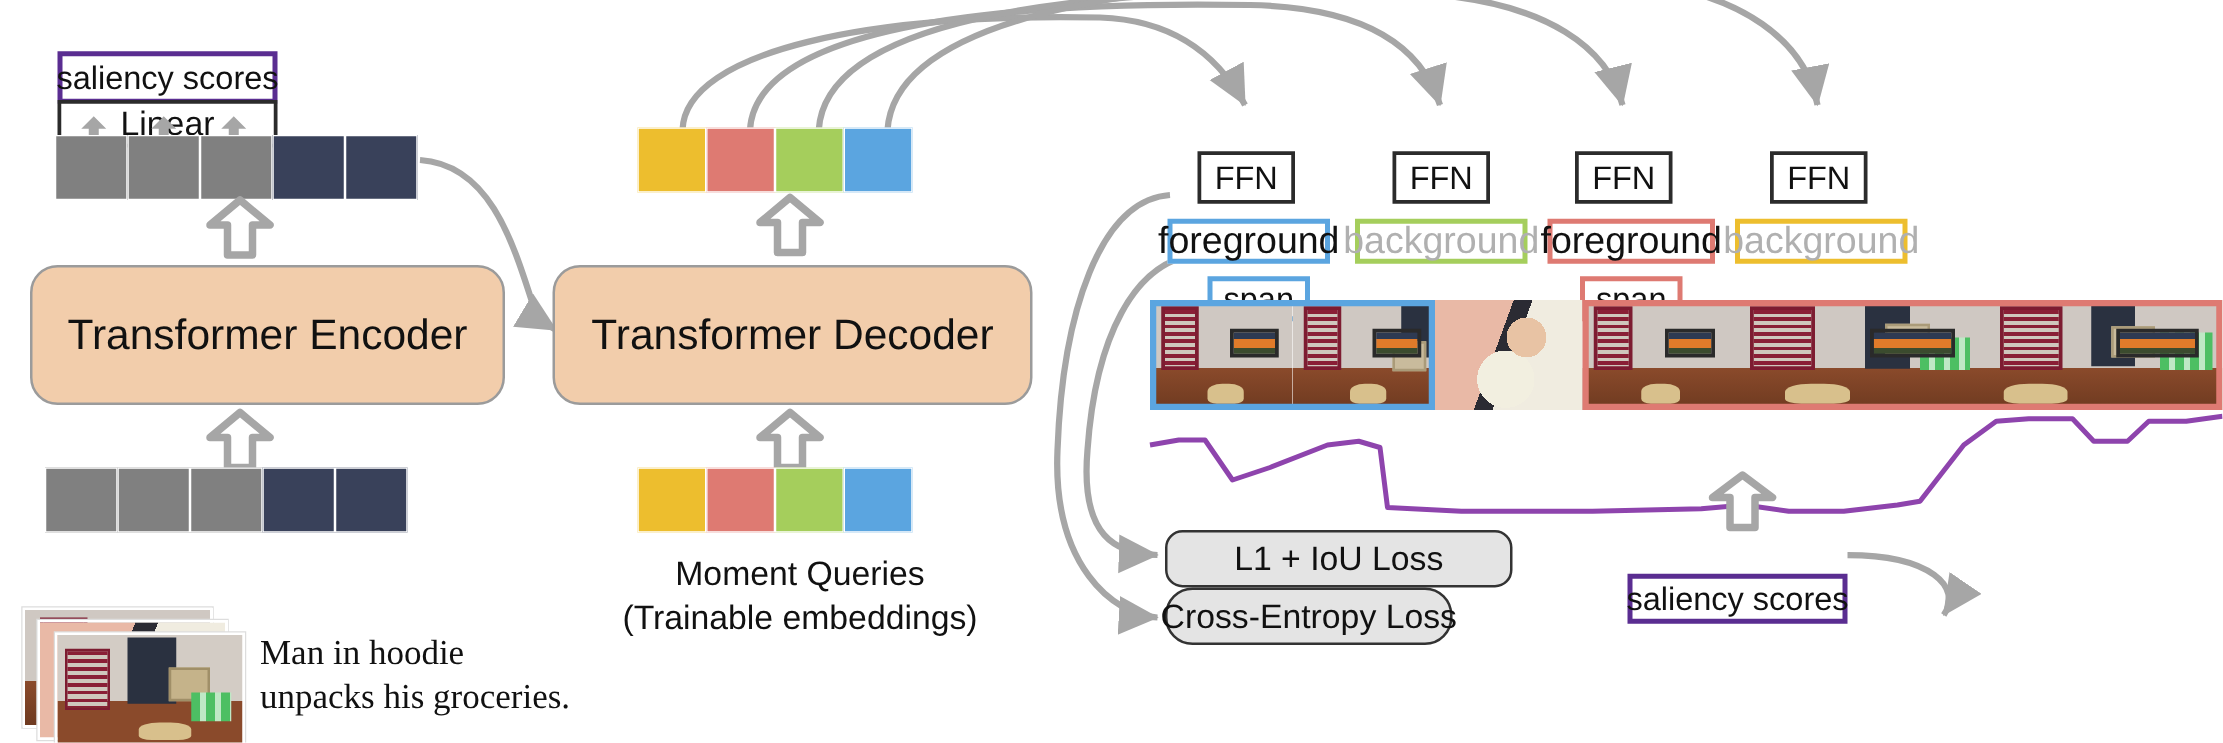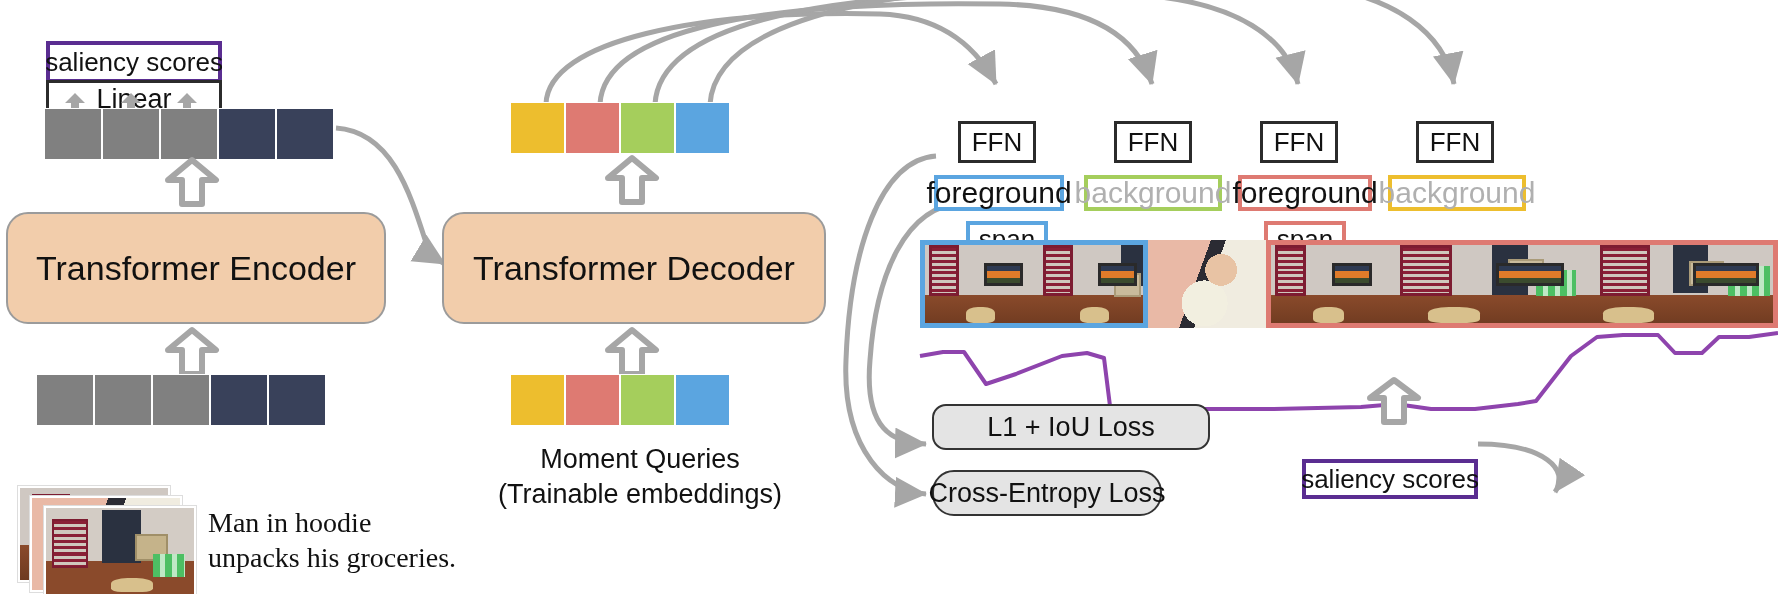--- a/index.html
+++ b/index.html
@@ -130,21 +130,21 @@
     <div class="feat" style="left:58px;top:0px;width:58px;height:52px;background:#808080;border:1.5px solid #fff;"></div>
     <div class="feat" style="left:116px;top:0px;width:58px;height:52px;background:#808080;border:1.5px solid #fff;"></div>
     <div class="feat" style="left:174px;top:0px;width:58px;height:52px;background:#39415A;border:1.5px solid #fff;"></div>
     <div class="feat" style="left:232px;top:0px;width:58px;height:52px;background:#39415A;border:1.5px solid #fff;"></div>
   </div>
 
   <svg width="70" height="44" style="left:160px;top:162px;">
     <path d="M22,42 L22,18 L8,18 L32,-2 L56,18 L42,18 L42,42 z" fill="#ffffff" stroke="#A6A6A6" stroke-width="6" stroke-linejoin="round"></path>
   </svg>
 
-  <div class="tf-block abs" style="left:6px;top:212px;width:380px;height:112px;">
+  <div class="tf-block abs" style="left:24px;top:212px;width:380px;height:112px;">
     <span>Transformer Encoder</span>
   </div>
 
   <svg width="70" height="44" style="left:160px;top:332px;">
     <path d="M22,42 L22,18 L8,18 L32,-2 L56,18 L42,18 L42,42 z" fill="#ffffff" stroke="#A6A6A6" stroke-width="6" stroke-linejoin="round"></path>
   </svg>
 
   <div class="abs" style="left:36px;top:374px;">
     <div class="feat" style="left:0px;top:0px;width:58px;height:52px;background:#808080;border:1.5px solid #fff;"></div>
     <div class="feat" style="left:58px;top:0px;width:58px;height:52px;background:#808080;border:1.5px solid #fff;"></div>
@@ -279,21 +279,21 @@
         <div class="dog" style="left:10%;"></div>
         <div style="position:absolute;left:46%;top:0;width:18%;height:60%;background:#2a3140;"></div>
         <div style="position:absolute;left:54%;top:24%;width:16%;height:24%;background:#c9bb9c;border:2px solid #aa9b79;"></div>
         <div style="position:absolute;right:4%;top:30%;width:22%;height:34%;background:repeating-linear-gradient(90deg,#4dbf63 0 7px,#bfe8c5 7px 12px);"></div>
       </div>
     </div>
 
     <div class="abs" style="left:346px;top:0px;width:512px;height:88px;border:5px solid #DE7A72;box-sizing:border-box;"></div>
   </div>
 
-  <div class="lossbox abs" style="left:932px;top:404px;width:278px;height:46px;">
+  <div class="lossbox abs" style="left:932px;top:424px;width:278px;height:46px;">
     <span>L1 + IoU Loss</span>
   </div>
   <div class="lossbox abs" style="left:932px;top:470px;width:230px;height:46px;border-radius:22px;">
     <span>Cross-Entropy Loss</span>
   </div>
 
   <svg width="70" height="42" style="left:1362px;top:382px;">
     <path d="M22,40 L22,16 L8,16 L32,-2 L56,16 L42,16 L42,40 z" fill="#ffffff" stroke="#A6A6A6" stroke-width="6" stroke-linejoin="round"></path>
   </svg>
 

